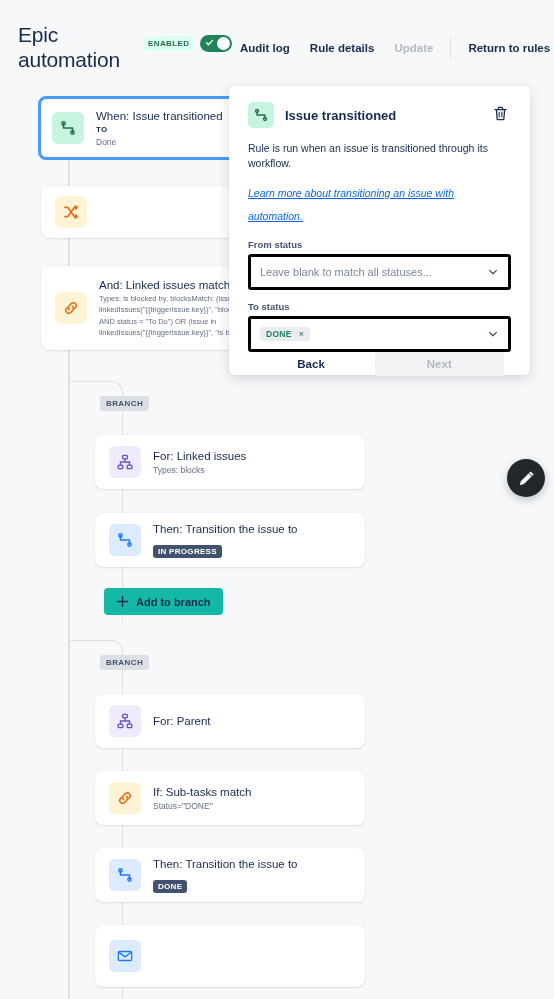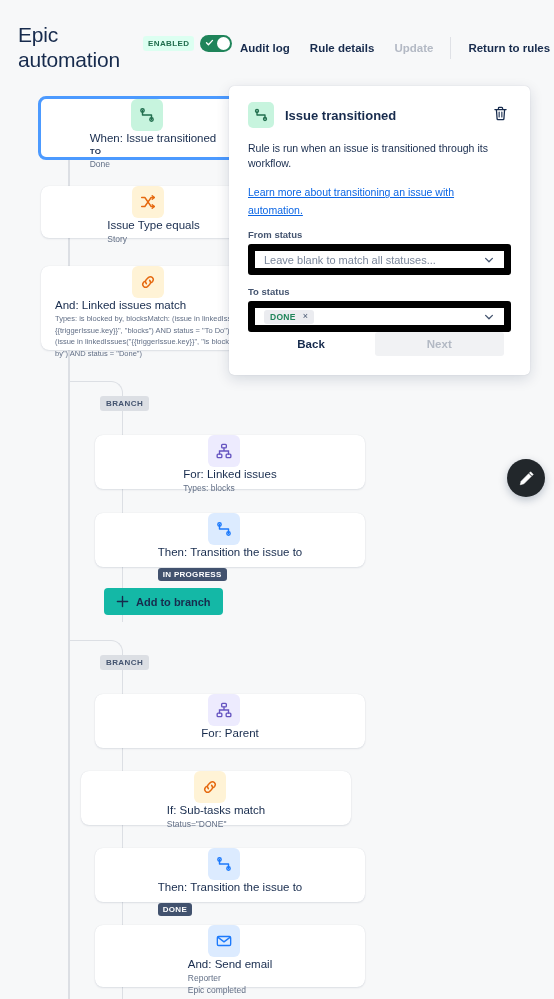--- a/index.html
+++ b/index.html
@@ -143,21 +143,20 @@
   
   .card {
     position: absolute;
     background: #FFFFFF;
     border-radius: 8px;
     box-shadow: 0 1px 2px rgba(9,30,66,0.10), 0 0 1px rgba(9,30,66,0.12);
     display: flex;
     align-items: center;
     padding: 0 14px;
     cursor: pointer;
-    flex-direction: column;
   }
   .card.selected {
     border: 3px solid #4C9AFF;
     padding: 0 11px;
     background: #FFFFFF;
     box-shadow: none;
   }
   .card-icon {
     width: 32px;
     height: 32px;
@@ -292,40 +291,41 @@
 
   .panel-desc {
     font-size: 10.5px;
     line-height: 15px;
     color: #172B4D;
     margin-bottom: 11px;
   }
   .panel-link {
     display: inline;
     font-size: 10.5px;
-    line-height: 15px;
+    line-height: 23px;
     color: #0C66E4;
     text-decoration: underline;
     cursor: pointer;
+    font-style: italic;
   }
   .field-label {
     font-size: 9.5px;
     font-weight: 700;
     color: #44546F;
     margin-bottom: 4px;
     margin-top: 11px;
   }
   .select-box {
     height: 31px;
-    border: 7px solid #000000;
+    border: 3px solid #000000;
     border-radius: 3px;
     background: #FFFFFF;
     display: flex;
     align-items: center;
-    padding: 8px 9px;
+    padding: 15px 9px;
     cursor: pointer;
   }
   .select-placeholder {
     flex: 1;
     font-size: 11px;
     color: #7A869A;
   }
   .chev { width: 12px; height: 12px; flex: 0 0 12px; }
   .done-chip {
     display: flex;
@@ -430,24 +430,20 @@
 
     <div class="card" style="left:41px; top:104px; width:225px; height:52px;">
       <div class="card-icon icon-yellow">
         <svg width="18" height="18" viewBox="0 0 20 20">
           <path d="M3 5 H6.5 L13.5 15 H17" fill="none" stroke="#E56910" stroke-width="1.6" stroke-linecap="round" stroke-linejoin="round"></path>
           <path d="M3 15 H6.5 L13.5 5 H17" fill="none" stroke="#E56910" stroke-width="1.6" stroke-linecap="round" stroke-linejoin="round"></path>
           <path d="M14.7 3 L17 5 L14.7 7" fill="none" stroke="#E56910" stroke-width="1.6" stroke-linecap="round" stroke-linejoin="round"></path>
           <path d="M14.7 13 L17 15 L14.7 17" fill="none" stroke="#E56910" stroke-width="1.6" stroke-linecap="round" stroke-linejoin="round"></path>
         </svg>
       </div>
-      <div class="card-body">
-        <div class="card-title">Issue Type equals</div>
-        <div class="card-sub">Story</div>
-      </div>
     </div>
 
     <div class="card" style="left:41px; top:184px; width:225px; height:84px; align-items:center;">
       <div class="card-icon icon-yellow">
         <svg width="18" height="18" viewBox="0 0 20 20">
           <path d="M8.2 11.8 a3.2 3.2 0 0 1 0-4.5 L10.6 4.9 a3.2 3.2 0 0 1 4.5 4.5 L14 10.5" fill="none" stroke="#E56910" stroke-width="1.6" stroke-linecap="round"></path>
           <path d="M11.8 8.2 a3.2 3.2 0 0 1 0 4.5 L9.4 15.1 a3.2 3.2 0 0 1-4.5-4.5 L6 9.5" fill="none" stroke="#E56910" stroke-width="1.6" stroke-linecap="round"></path>
         </svg>
       </div>
       <div class="card-body">
@@ -503,21 +499,21 @@
           <rect x="2.4" y="13.4" width="5.2" height="4" rx="1" fill="none" stroke="#6554C0" stroke-width="1.5"></rect>
           <rect x="12.4" y="13.4" width="5.2" height="4" rx="1" fill="none" stroke="#6554C0" stroke-width="1.5"></rect>
           <path d="M10 6.6 V10 M5 13.4 V10 H15 V13.4" fill="none" stroke="#6554C0" stroke-width="1.5" stroke-linecap="round"></path>
         </svg>
       </div>
       <div class="card-body">
         <div class="card-title">For: Parent</div>
       </div>
     </div>
 
-    <div class="card" style="left:81px; top:689px; width:270px; height:54px;">
+    <div class="card" style="left:95px; top:689px; width:270px; height:54px;">
       <div class="card-icon icon-yellow">
         <svg width="18" height="18" viewBox="0 0 20 20">
           <path d="M8.2 11.8 a3.2 3.2 0 0 1 0-4.5 L10.6 4.9 a3.2 3.2 0 0 1 4.5 4.5 L14 10.5" fill="none" stroke="#E56910" stroke-width="1.6" stroke-linecap="round"></path>
           <path d="M11.8 8.2 a3.2 3.2 0 0 1 0 4.5 L9.4 15.1 a3.2 3.2 0 0 1-4.5-4.5 L6 9.5" fill="none" stroke="#E56910" stroke-width="1.6" stroke-linecap="round"></path>
         </svg>
       </div>
       <div class="card-body">
         <div class="card-title">If: Sub-tasks match</div>
         <div class="card-sub">Status="DONE"</div>
       </div>
@@ -536,25 +532,20 @@
         <span class="status-lozenge">DONE</span>
       </div>
     </div>
 
     <div class="card" style="left:95px; top:843px; width:270px; height:62px;">
       <div class="card-icon icon-blue">
         <svg width="18" height="18" viewBox="0 0 20 20">
           <rect x="2.6" y="5" width="14.8" height="10" rx="1.4" fill="none" stroke="#1D7AFC" stroke-width="1.5"></rect>
           <path d="M3.4 6 L10 11 L16.6 6" fill="none" stroke="#1D7AFC" stroke-width="1.5" stroke-linecap="round" stroke-linejoin="round"></path>
         </svg>
-      </div>
-      <div class="card-body">
-        <div class="card-title">And: Send email</div>
-        <div class="card-sub">Reporter</div>
-        <div class="card-sub">Epic completed</div>
       </div>
     </div>
 
   </div>
 
   <div class="fab">
     <svg width="19" height="19" viewBox="0 0 20 20">
       <path d="M14.3 2.9 L17.1 5.7 L7.2 15.6 L3.4 16.6 L4.4 12.8 Z" fill="#FFFFFF" stroke="#FFFFFF" stroke-width="0.6" stroke-linejoin="round"></path>
       <path d="M12.6 4.6 L15.4 7.4" stroke="#22272B" stroke-width="1" stroke-linecap="round"></path>
     </svg>

